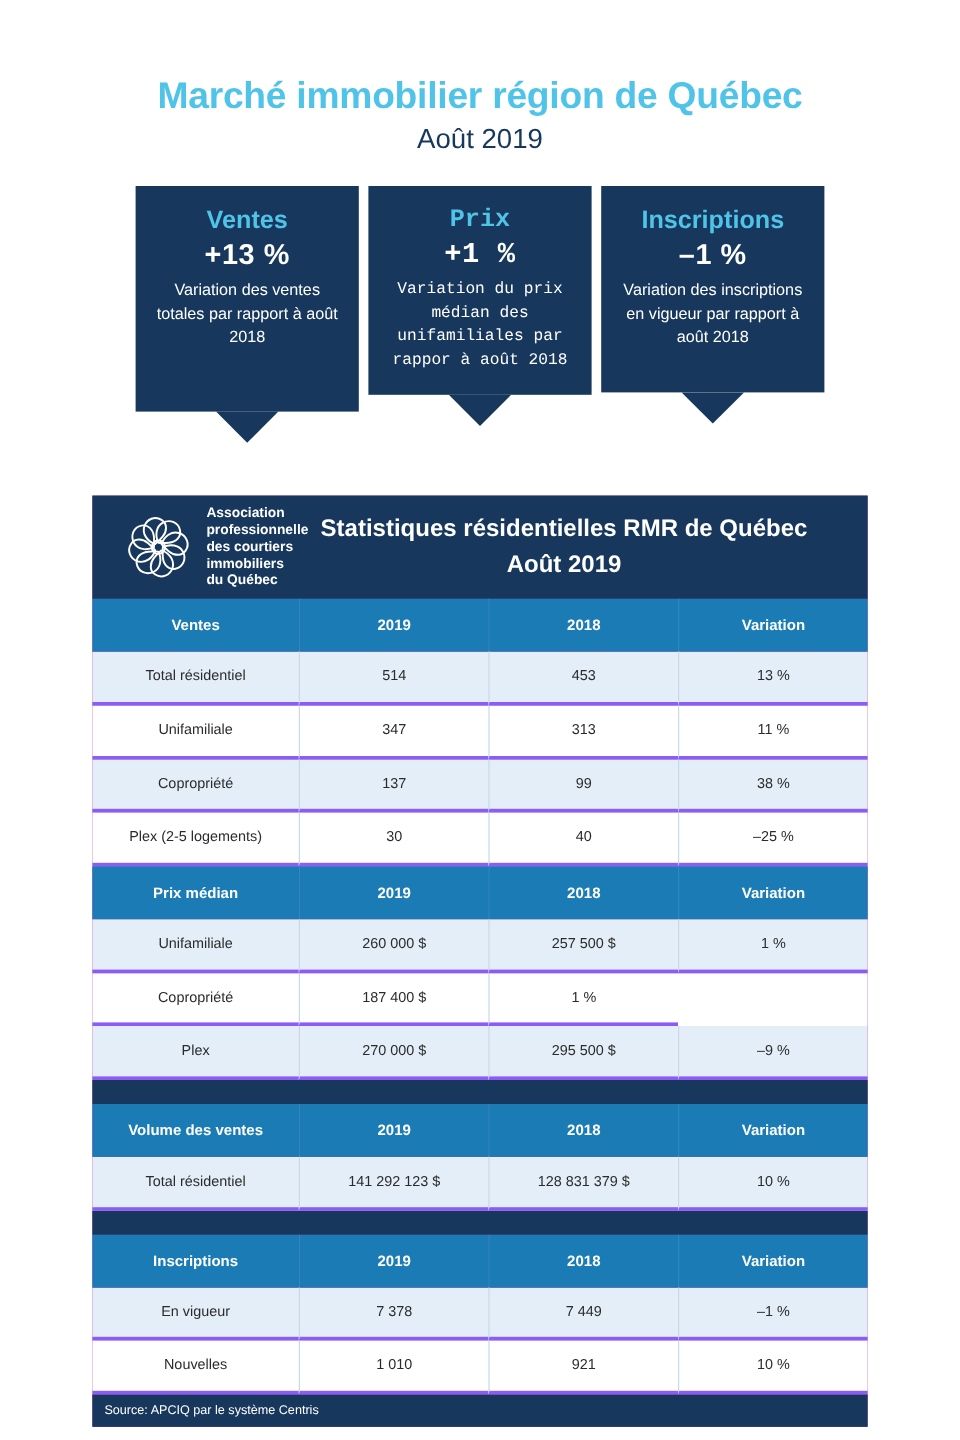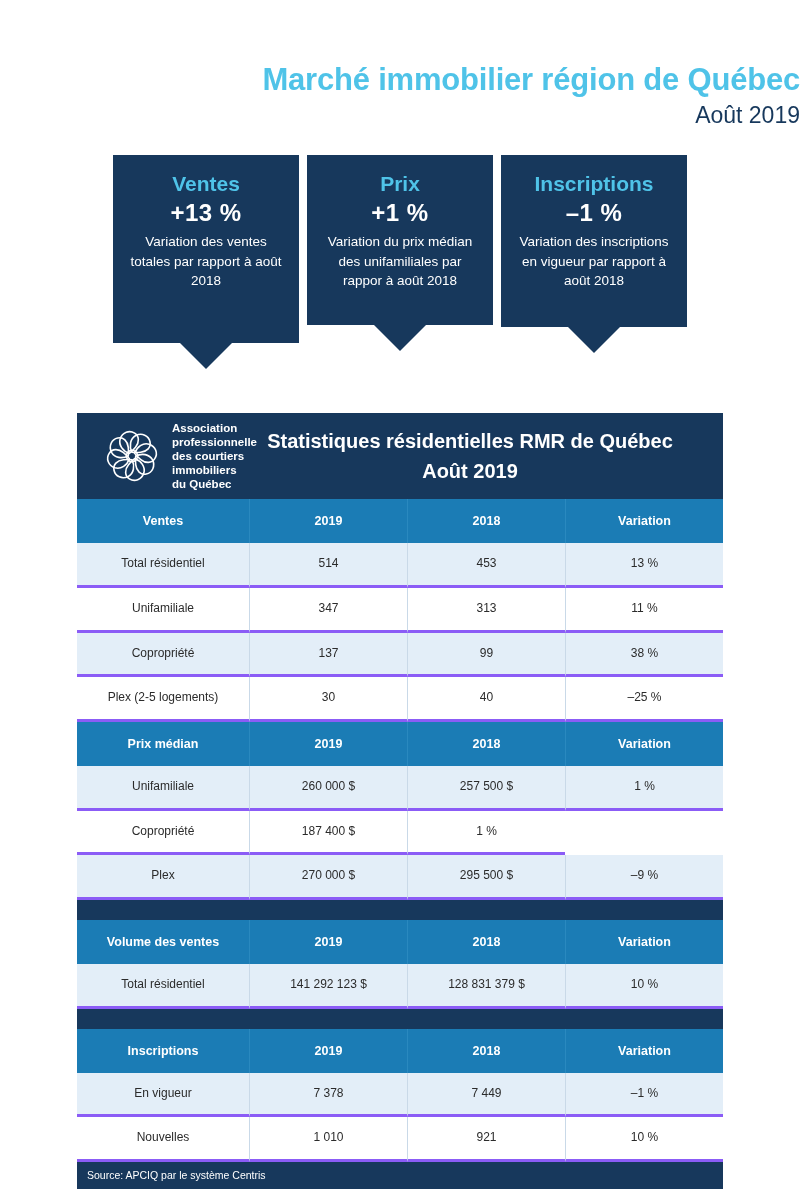--- a/index.html
+++ b/index.html
@@ -15,21 +15,21 @@
   .page {
     position: relative;
     width: 800px;
     height: 1200px;
     background: #ffffff;
   }
 
   
   .title-block {
     padding-top: 62px;
-    text-align: right;
+    text-align: center;
   }
   .main-title {
     font-size: 31px;
     font-weight: bold;
     color: #4fc3e8;
     letter-spacing: -0.2px;
     line-height: 1.15;
   }
   .sub-title {
     font-size: 23px;
@@ -79,21 +79,21 @@
   }
   .card-tail {
     width: 0;
     height: 0;
     margin: 0 auto;
     border-left: 26px solid transparent;
     border-right: 26px solid transparent;
     border-top: 26px solid #17385c;
   }
   .card-wrap.tall .card { min-height: 188px; }
-  .card-wrap.mid .card { min-height: 170px; }
+  .card-wrap.mid .card { min-height: 170px; font-family: Liberation Mono, monospace; }
   .card-wrap.short .card { min-height: 172px; }
 
   
   .table-block {
     width: 646px;
     margin: 0 auto;
     margin-top: 44px;
     background: #a21caf;
   }
 

